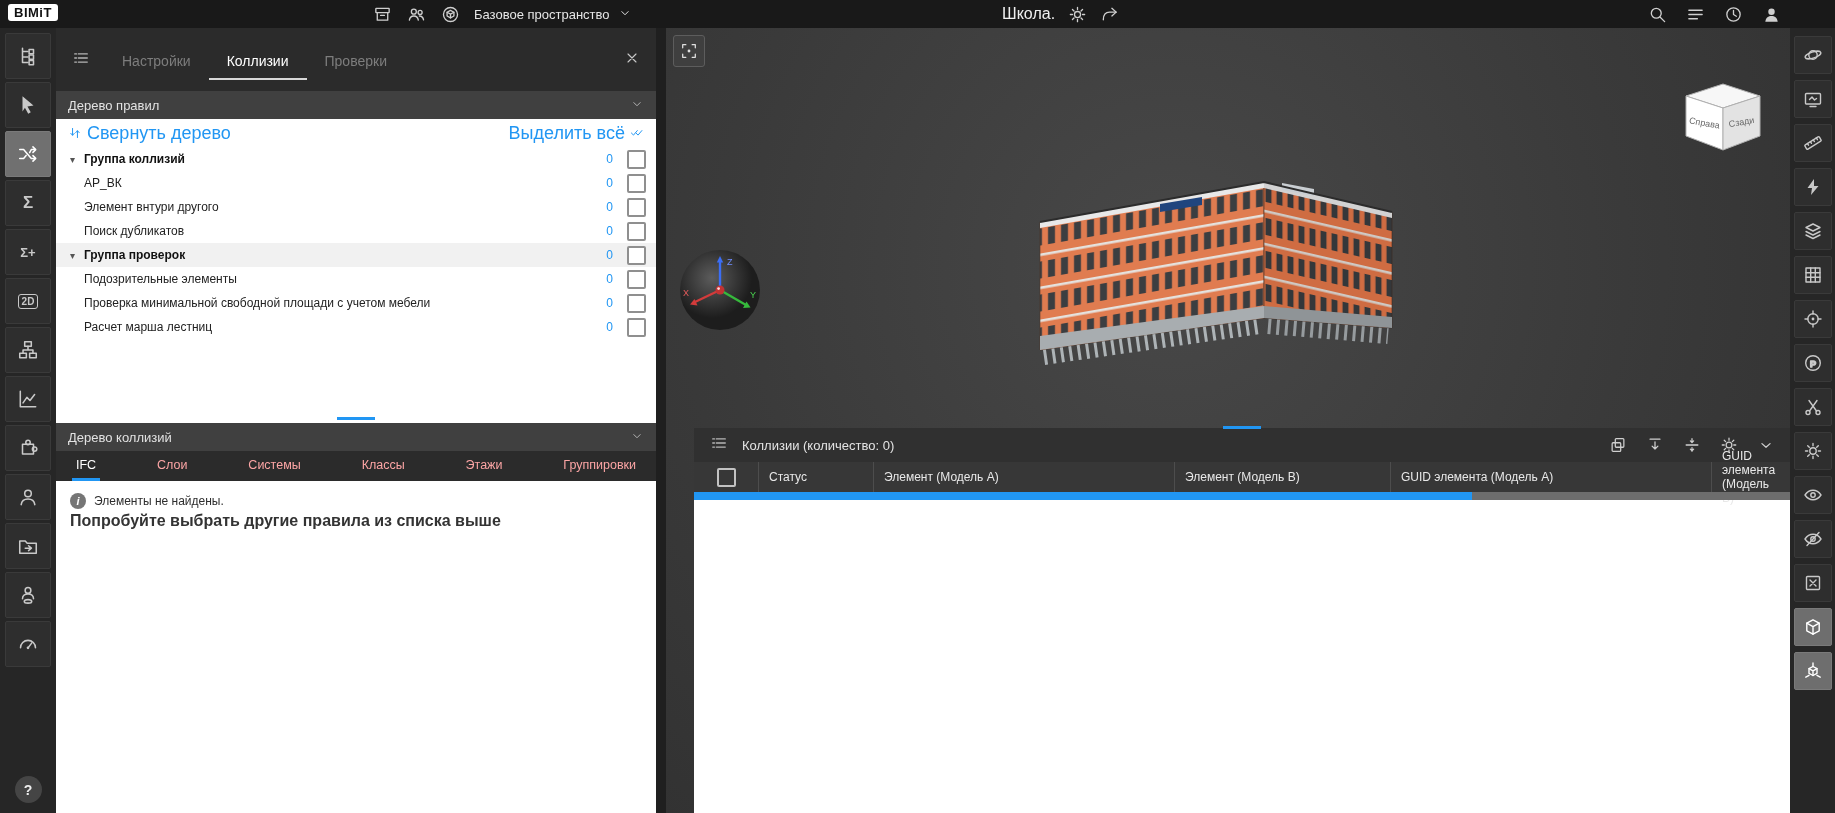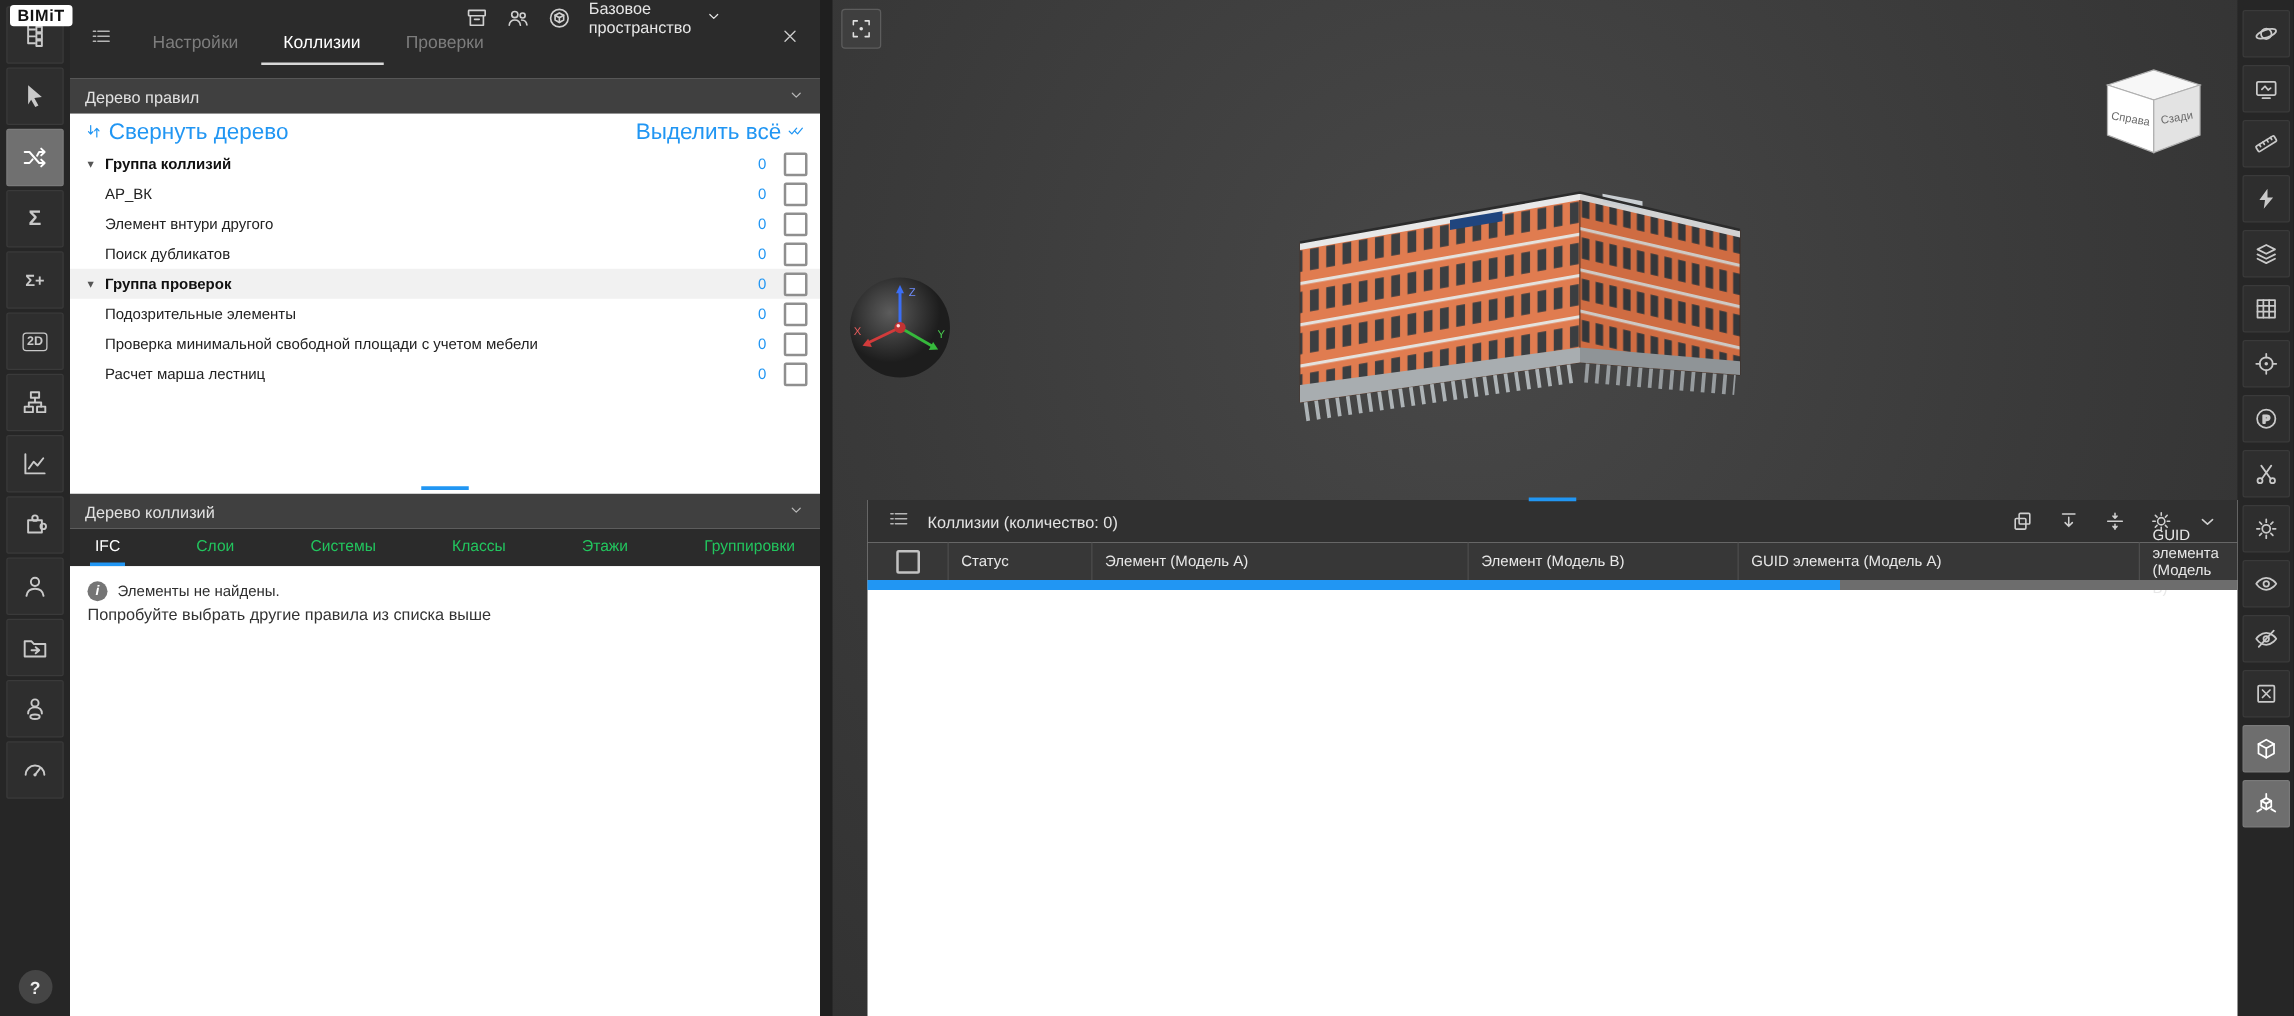--- a/index.html
+++ b/index.html
@@ -1,18 +1,18 @@
 <!DOCTYPE html>
 <html><head>
 <meta charset="utf-8">
 <style>
   html,body{margin:0;padding:0;}
   body{width:1835px;height:813px;overflow:hidden;background:#1e1e1e;
        font-family:"Liberation Sans","DejaVu Sans",sans-serif;color:#ddd;}
-  .app{width:1835px;height:813px;display:flex;flex-direction:row;}
+  .app{width:1835px;height:813px;display:flex;flex-direction:column;}
 
   
   .topbar{height:28px;background:#191919;position:relative;flex:0 0 auto;}
   .logo{position:absolute;left:8px;top:4px;background:#fff;color:#111;font-weight:bold;
         font-size:13px;padding:1px 6px;border-radius:3px;letter-spacing:.5px;}
   .tb-group{position:absolute;top:0;height:28px;display:flex;align-items:center;gap:14px;}
   .tb-ws{left:372px;}
   .tb-title{left:1002px;gap:12px;}
   .tb-right{right:54px;gap:18px;}
   .tb-icon{width:20px;height:20px;color:#cfcfcf;display:flex;align-items:center;justify-content:center;cursor:pointer;}
@@ -64,30 +64,30 @@
   .tree-row.child{padding-left:28px;}
   .tree-row.group .lbl{font-weight:bold;color:#111;}
   .tree-row .cnt{margin-left:auto;color:#2196f3;font-size:12px;}
   .cb{width:15px;height:15px;border:2px solid #8f8f8f;border-radius:2px;background:#fff;margin-left:14px;flex:0 0 auto;cursor:pointer;}
 
   .rules-filler{flex:0 0 84px;display:flex;align-items:flex-end;justify-content:center;background:#fff;}
   .resize-handle{width:38px;height:3px;background:#2196f3;margin-bottom:3px;cursor:row-resize;}
 
   .subtabs{height:30px;background:#2b2b2b;display:flex;align-items:stretch;justify-content:space-between;
            padding:0 16px;flex:0 0 auto;}
-  .subtab{font-size:12.5px;color:#22c55e;display:flex;align-items:center;border-bottom:3px solid transparent;
+  .subtab{font-size:12.5px;color:#fca5a5;display:flex;align-items:center;border-bottom:3px solid transparent;
           padding:0 4px;cursor:pointer;}
   .subtab.active{color:#fff;border-bottom-color:#2196f3;}
 
   .empty-state{padding:12px 14px;background:#fff;flex:1;}
   .empty-row{display:flex;align-items:center;gap:8px;}
   .info-circle{width:16px;height:16px;border-radius:50%;background:#757575;color:#fff;font-size:11px;font-style:italic;
                font-weight:bold;display:flex;align-items:center;justify-content:center;flex:0 0 auto;}
   .empty-title{font-size:12px;color:#2d2d2d;}
-  .empty-hint{font-size:13px;color:#333;margin-top:3px;}
+  .empty-hint{font-size:16px;color:#333;margin-top:3px;font-weight:bold;}
 
   .v-divider{width:10px;background:#1f1f1f;flex:0 0 auto;}
 
   
   .viewport{flex:1;position:relative;min-width:0;
             background:radial-gradient(circle at 45% 30%, #484848, #3a3a3a 55%, #303030 100%);}
   .focus-btn{position:absolute;left:7px;top:7px;width:30px;height:30px;background:#3f3f3f;border:1px solid #5d5d5d;
              border-radius:3px;color:#e0e0e0;display:flex;align-items:center;justify-content:center;cursor:pointer;}
   .focus-btn svg{width:18px;height:18px;}
   .navcube{position:absolute;left:1012px;top:48px;cursor:pointer;}

